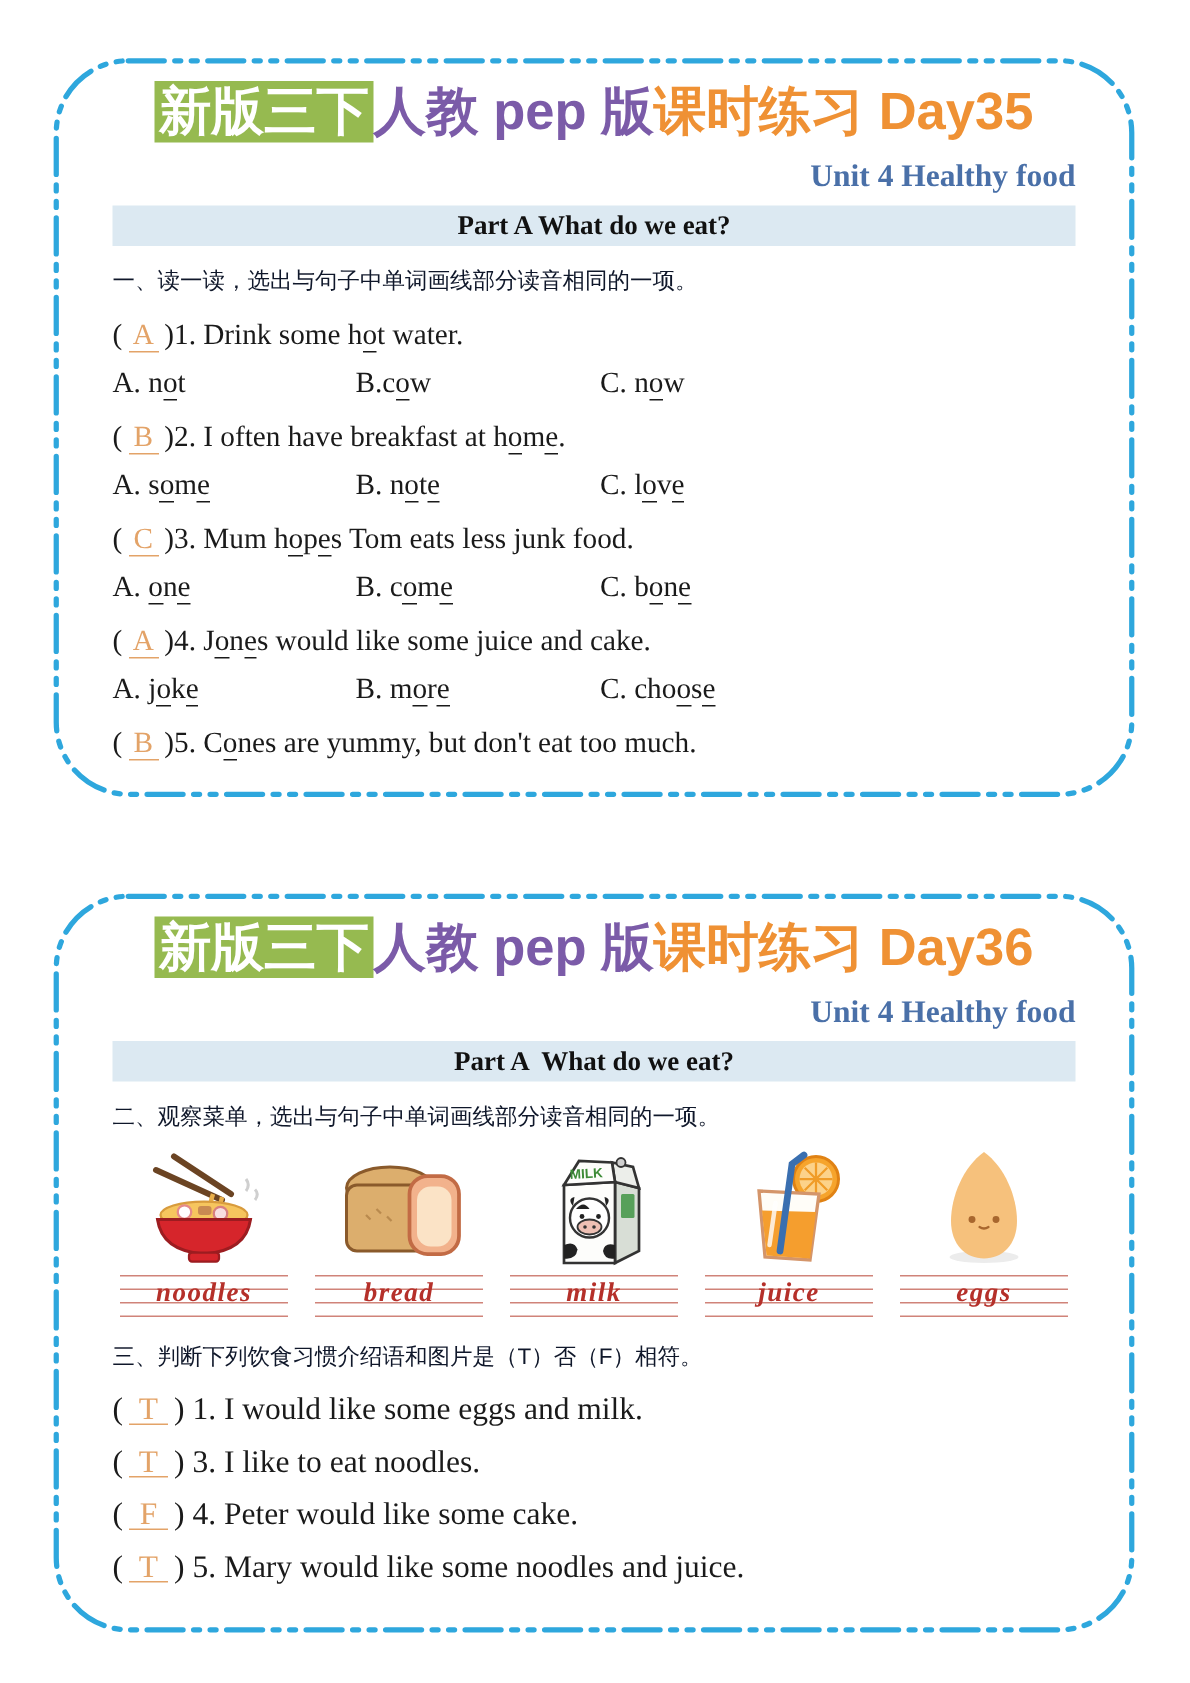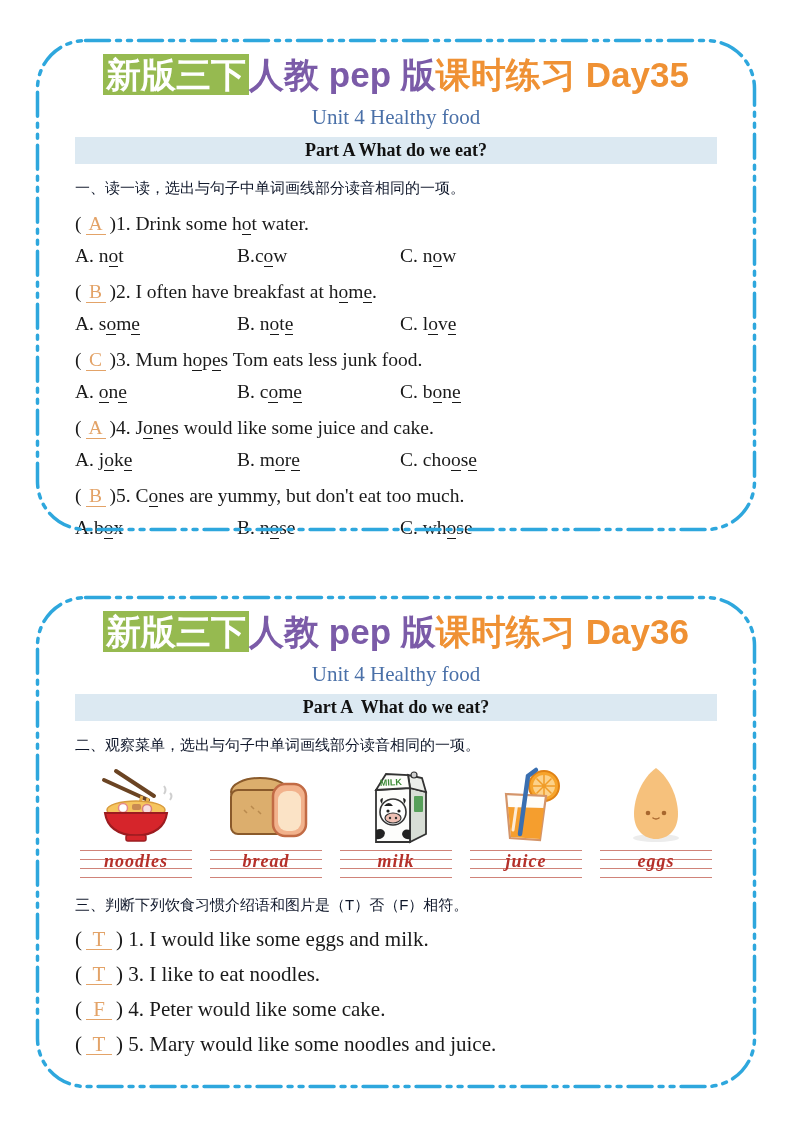--- a/index.html
+++ b/index.html
@@ -8,21 +8,21 @@
   .panel{position:absolute;left:35px;width:722px;height:494px;box-sizing:border-box;
          padding:14px 40px 0 40px;}
   .panel-border{position:absolute;left:0;top:0;width:722px;height:494px;pointer-events:none;}
   
   .title{text-align:center;font-size:35px;line-height:46px;font-weight:bold;white-space:nowrap;
          font-family:"Liberation Sans","DejaVu Sans",sans-serif;}
   .t-green{background:#96ba50;color:#fff;padding:1px 3px;}
   .t-purple{color:#7b5ba8;}
   .t-orange{color:#ef9134;}
   .t-day{color:#ef9134;margin-left:10px;}
-  .unit{margin-top:8px;text-align:center;font-size:21px;line-height:23px;font-weight:normal;color:#4a70a8;}
+  .unit{margin-top:8px;text-align:right;font-size:21px;line-height:23px;font-weight:bold;color:#4a70a8;}
   .bar{margin-top:8px;height:27px;line-height:27px;background:#dce9f2;text-align:center;
        font-size:18px;font-weight:bold;color:#111;}
   
   .sec-head{margin-top:13px;font-size:15px;line-height:22px;font-weight:normal;color:#0f172a;
             font-family:"Liberation Sans","DejaVu Sans",sans-serif;}
   
   .q{margin-top:13px;font-size:19.5px;line-height:23px;}
   .opts{display:flex;margin-top:9px;font-size:19.5px;line-height:23px;}
   .opt-a{width:162px;}
   .opt-b{width:163px;}
@@ -97,25 +97,20 @@
       <span class="paren">(</span><span class="ans">A</span><span class="paren">)</span><span>4. J<span class="ul">o</span>n<span class="ul">e</span>s would like some juice and cake.</span>
     </div>
     <div class="opts">
       <span class="opt-a">A. j<span class="ul">o</span>k<span class="ul">e</span></span>
       <span class="opt-b">B. m<span class="ul">o</span>r<span class="ul">e</span></span>
       <span class="opt-c">C. cho<span class="ul">o</span>s<span class="ul">e</span></span>
     </div>
 
     <div class="q">
       <span class="paren">(</span><span class="ans">B</span><span class="paren">)</span><span>5. C<span class="ul">o</span>nes are yummy, but don't eat too much.</span>
-    </div>
-    <div class="opts">
-      <span class="opt-a">A.b<span class="ul">o</span>x</span>
-      <span class="opt-b">B. n<span class="ul">o</span>se</span>
-      <span class="opt-c">C. wh<span class="ul">o</span>se</span>
     </div>
   </div>
 
   <div class="panel" style="top:595px;">
     <svg class="panel-border" viewBox="0 0 722 494">
       <rect x="2.5" y="2.5" width="717" height="489" rx="48" fill="none" stroke="#2ea7dd" stroke-width="3.5" stroke-dasharray="24 7 4 7 4 7" stroke-linecap="round"></rect>
     </svg>
 
     <div class="title">
       <span class="t-green">新版三下</span><span class="t-purple">人教 pep 版</span><span class="t-orange">课时练习</span><span class="t-day">Day36</span>

